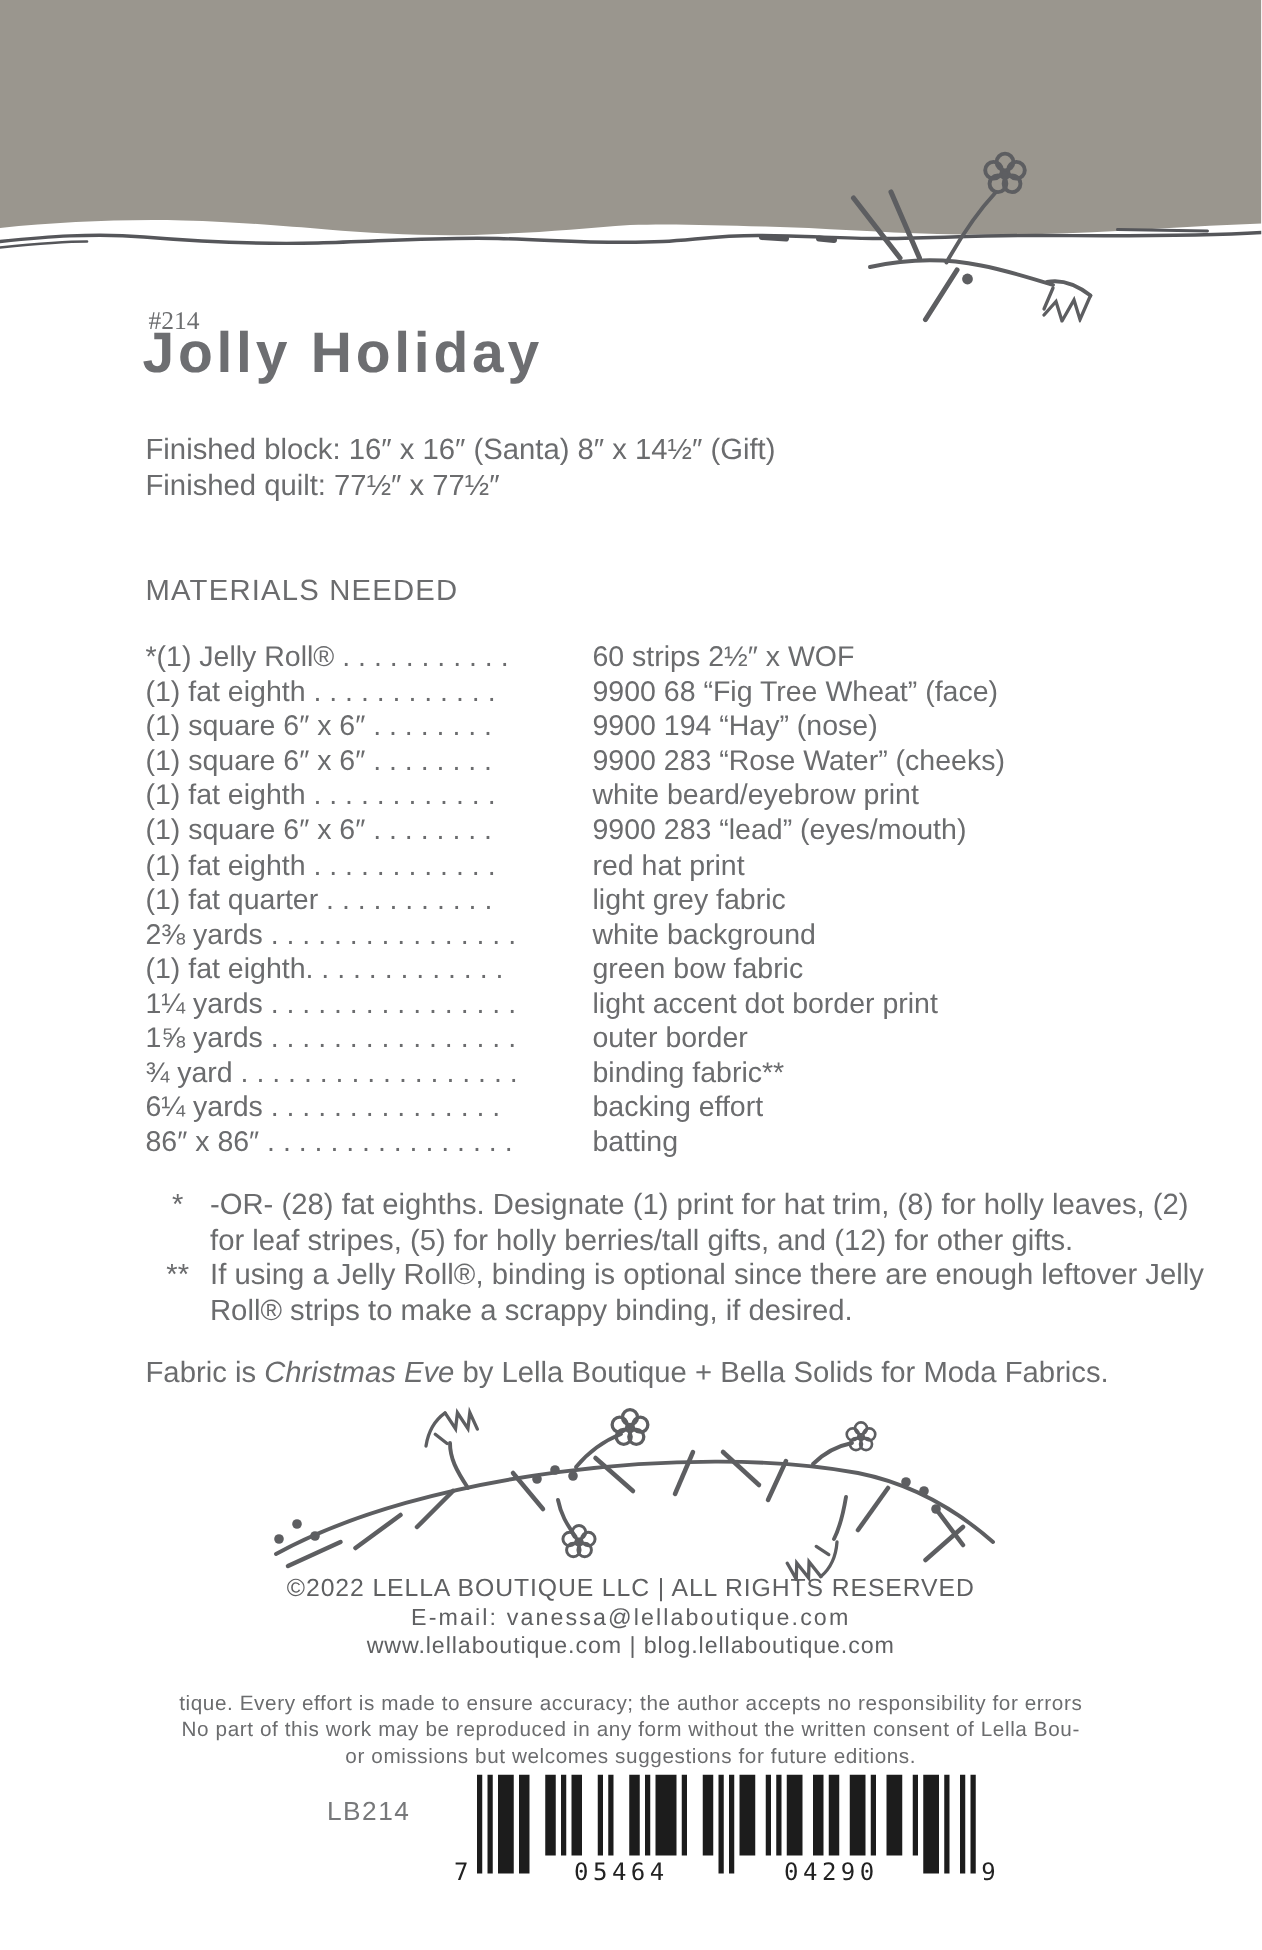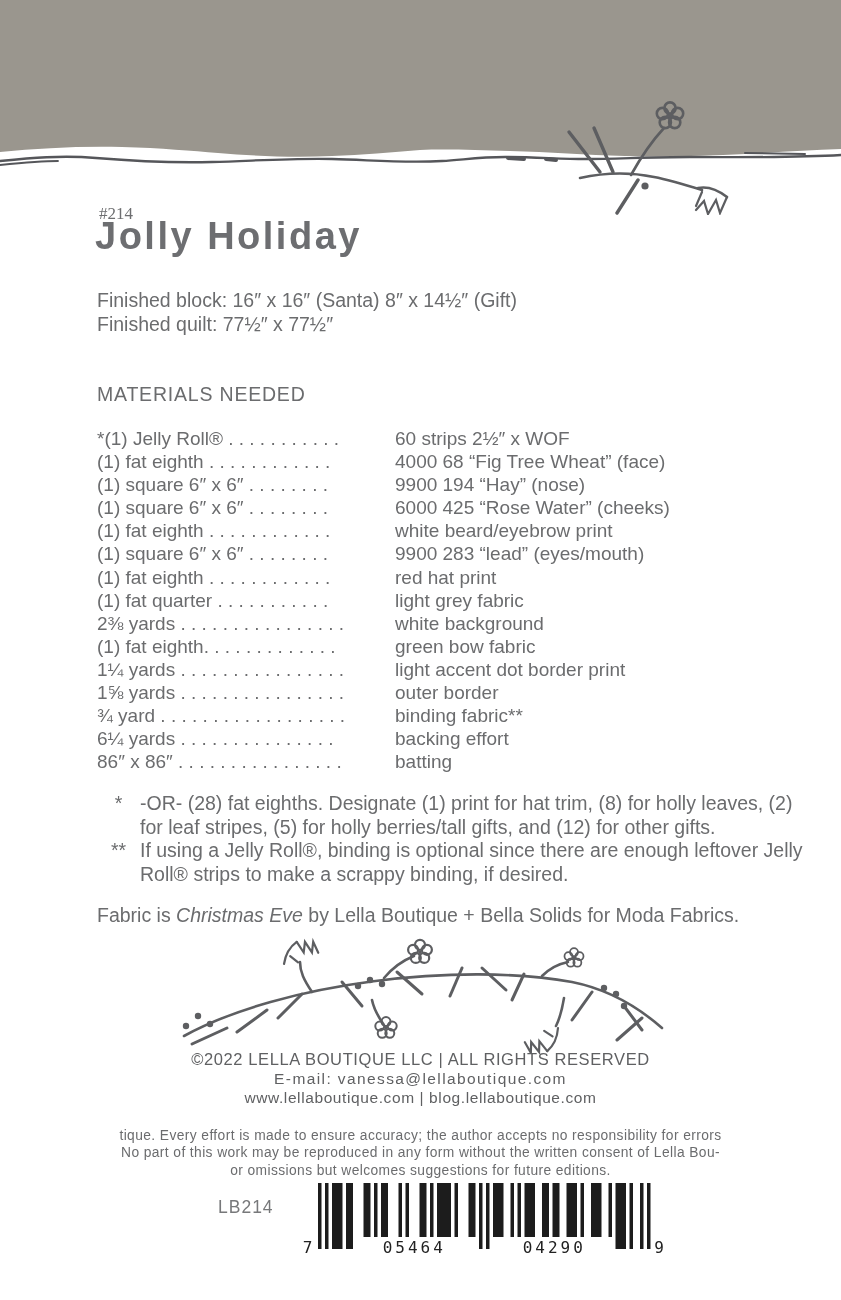--- a/index.html
+++ b/index.html
@@ -78,29 +78,29 @@
 
   <h2 class="materials-heading">MATERIALS NEEDED</h2>
 
   <div class="materials">
     <div class="row">
         <span class="qty">*(1) Jelly Roll® . . . . . . . . . . .</span>
         <span class="desc">60 strips 2½″ x WOF</span>
       </div>
     <div class="row">
         <span class="qty">(1) fat eighth . . . . . . . . . . . .</span>
-        <span class="desc">4000 68 “Fig Tree Wheat” (face)</span>
+        <span class="desc">9900 68 “Fig Tree Wheat” (face)</span>
       </div>
     <div class="row">
         <span class="qty">(1) square 6″ x 6″  . . . . . . . .</span>
         <span class="desc">9900 194 “Hay” (nose)</span>
       </div>
     <div class="row">
         <span class="qty">(1) square 6″ x 6″  . . . . . . . .</span>
-        <span class="desc">6000 425 “Rose Water” (cheeks)</span>
+        <span class="desc">9900 283 “Rose Water” (cheeks)</span>
       </div>
     <div class="row">
         <span class="qty">(1) fat eighth . . . . . . . . . . . .</span>
         <span class="desc">white beard/eyebrow print</span>
       </div>
     <div class="row">
         <span class="qty">(1) square 6″ x 6″  . . . . . . . .</span>
         <span class="desc">9900 283 “lead” (eyes/mouth)</span>
       </div>
     <div class="row">

